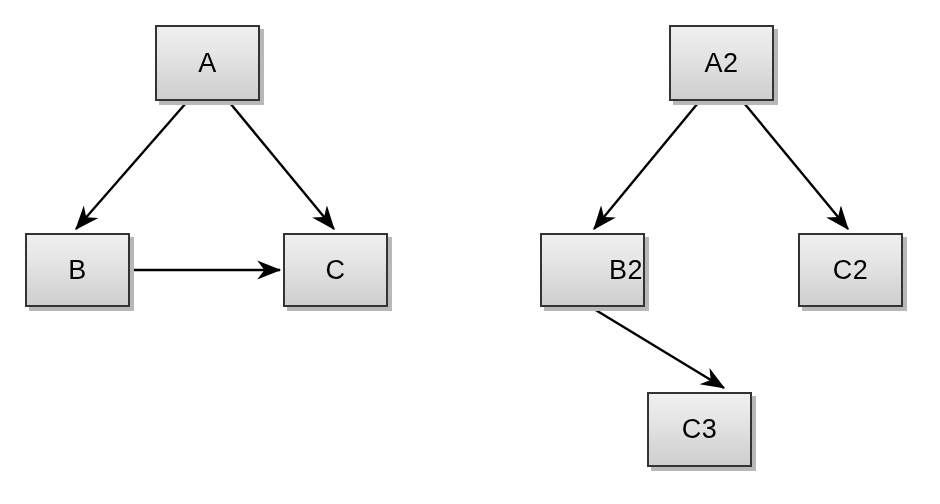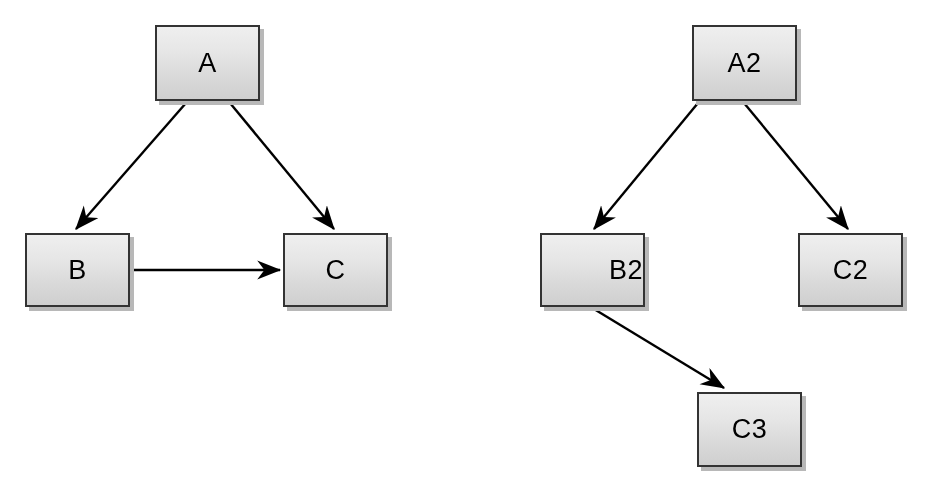--- a/index.html
+++ b/index.html
@@ -74,29 +74,29 @@
   </div>
 
   <div class="node" style="left:25px; top:233px; width:105px; height:74px;">
     <span class="node-label">B</span>
   </div>
 
   <div class="node" style="left:283px; top:233px; width:105px; height:74px;">
     <span class="node-label">C</span>
   </div>
 
-  <div class="node" style="left:692px; top:25px; width:105px; height:76px;">
+  <div class="node" style="left:669px; top:25px; width:105px; height:76px;">
     <span class="node-label">A2</span>
   </div>
 
   <div class="node" style="left:540px; top:233px; width:105px; height:74px;justify-content:flex-end;">
     <span class="node-label">B2</span>
   </div>
 
   <div class="node" style="left:798px; top:233px; width:105px; height:74px;">
     <span class="node-label">C2</span>
   </div>
 
-  <div class="node" style="left:697px; top:392px; width:105px; height:75px;">
+  <div class="node" style="left:647px; top:392px; width:105px; height:75px;">
     <span class="node-label">C3</span>
   </div>
 
 </div>
 
 </body></html>

